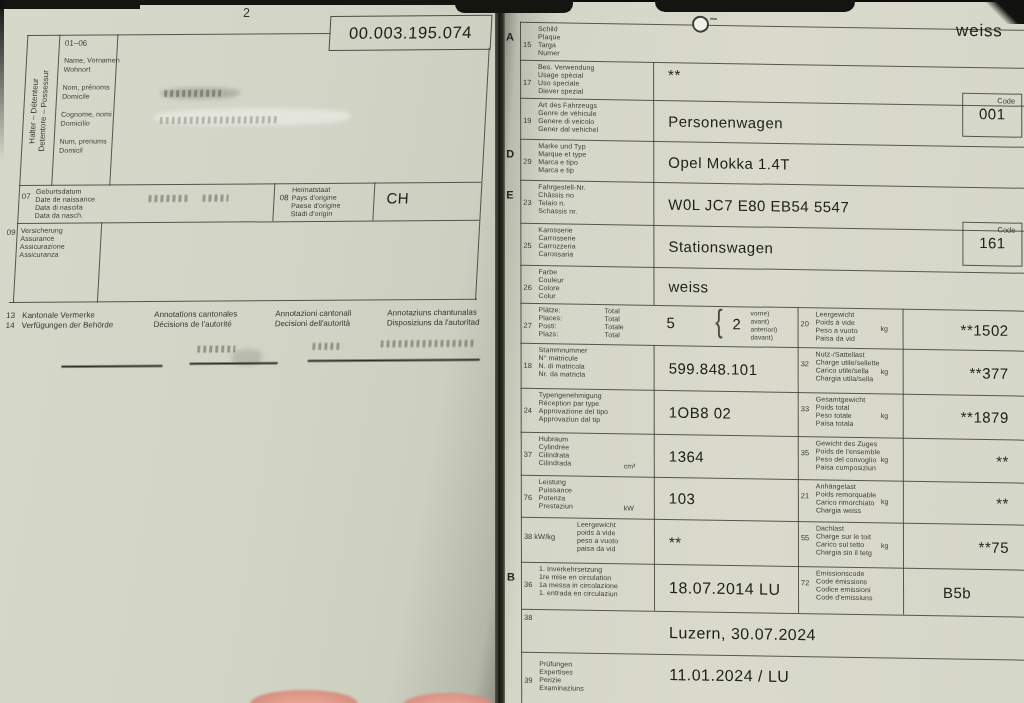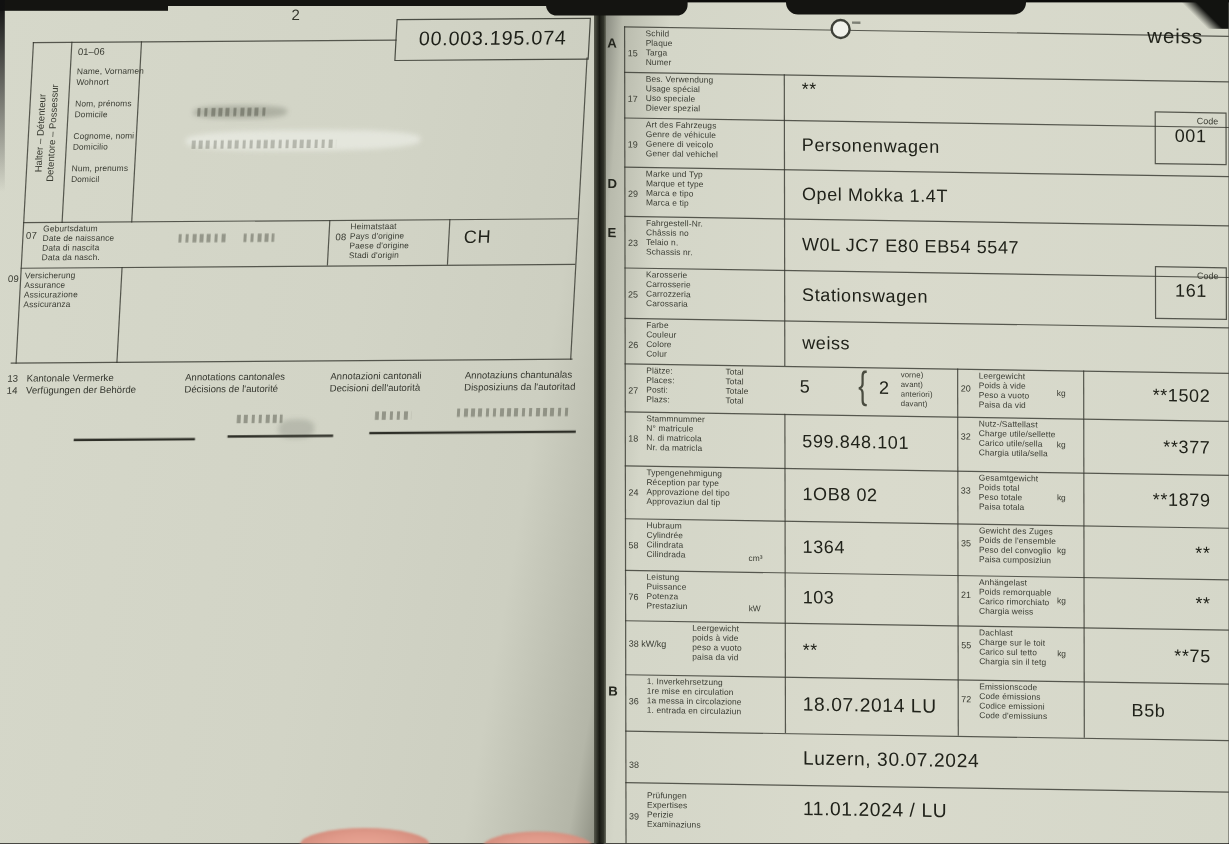--- a/index.html
+++ b/index.html
@@ -305,21 +305,21 @@
 Peso totale
 Paisa totala</span>
       <span class="unit">kg</span>
       <span class="rval vc">**1879</span>
     </div>
 
     <div class="rrow" style="top:430px;height:43px">
       <span class="line vline d1"></span>
       <span class="line vline dm"></span>
       <span class="line vline d2"></span>
-      <span class="num">58</span>
+      <span class="num">37</span>
       <span class="lbl lblstack pre">Hubraum
 Cylindrée
 Cilindrata
 Cilindrada</span>
       <span class="lunit">cm³</span>
       <span class="val vc">1364</span>
       <span class="rnum">35</span>
       <span class="rlbl lblstack pre">Gewicht des Zuges
 Poids de l'ensemble
 Peso del convoglio
@@ -380,21 +380,21 @@
       <span class="val vc" style="font-size:16px">18.07.2014 LU</span>
       <span class="rnum">72</span>
       <span class="rlbl lblstack pre">Emissionscode
 Code émissions
 Codice emissioni
 Code d'emissiuns</span>
       <span class="rval vc" style="text-align:center">B5b</span>
     </div>
 
     <div class="rrow" style="top:607px;height:43px">
-      <span class="num" style="top:24px">38</span>
+      <span class="num" style="top:4px">38</span>
       <span class="val vc" style="font-size:16px">Luzern, 30.07.2024</span>
     </div>
 
     <div class="rrow" style="top:650px;height:53px;border-bottom:none">
       <span class="num" style="top:24px">39</span>
       <span class="lbl lblstack pre" style="top:8px">Prüfungen
 Expertises
 Perizie
 Examinaziuns</span>
       <span class="val" style="top:12px;font-size:16px">11.01.2024 / LU</span>

